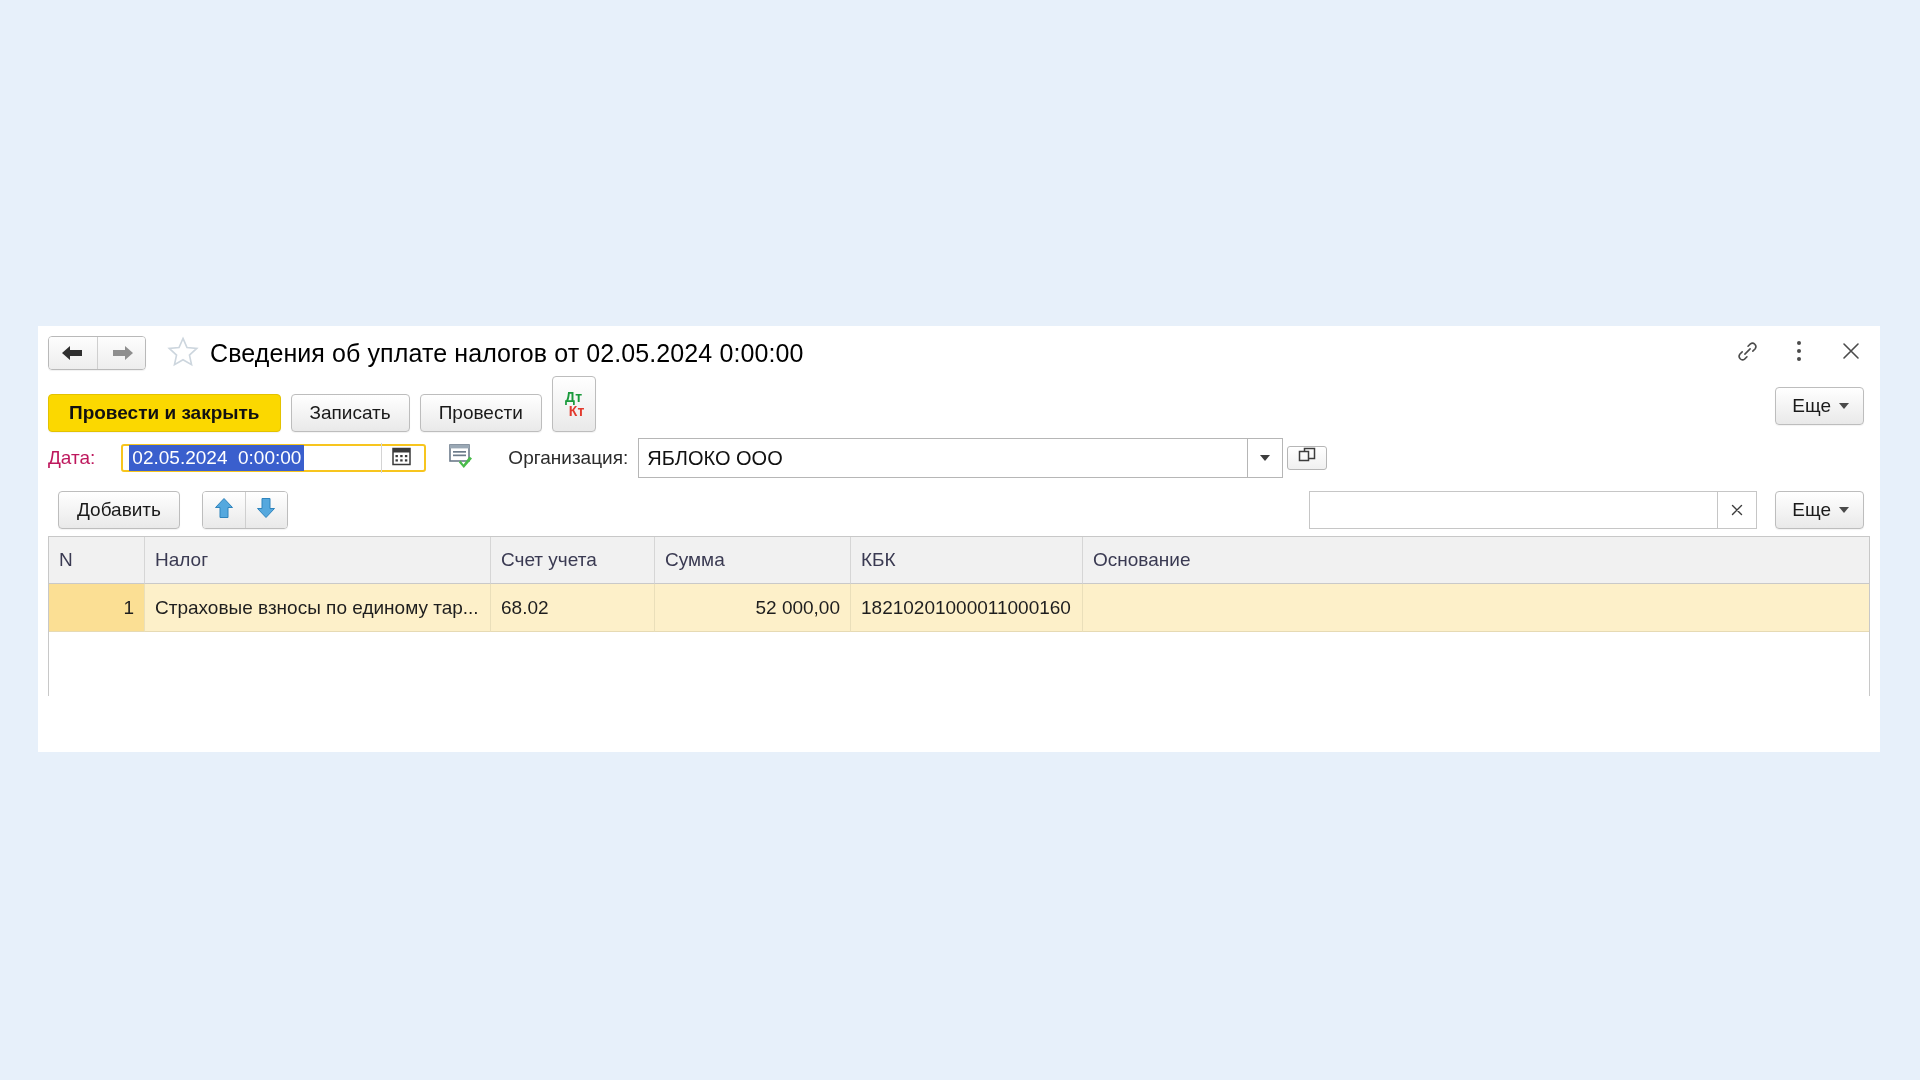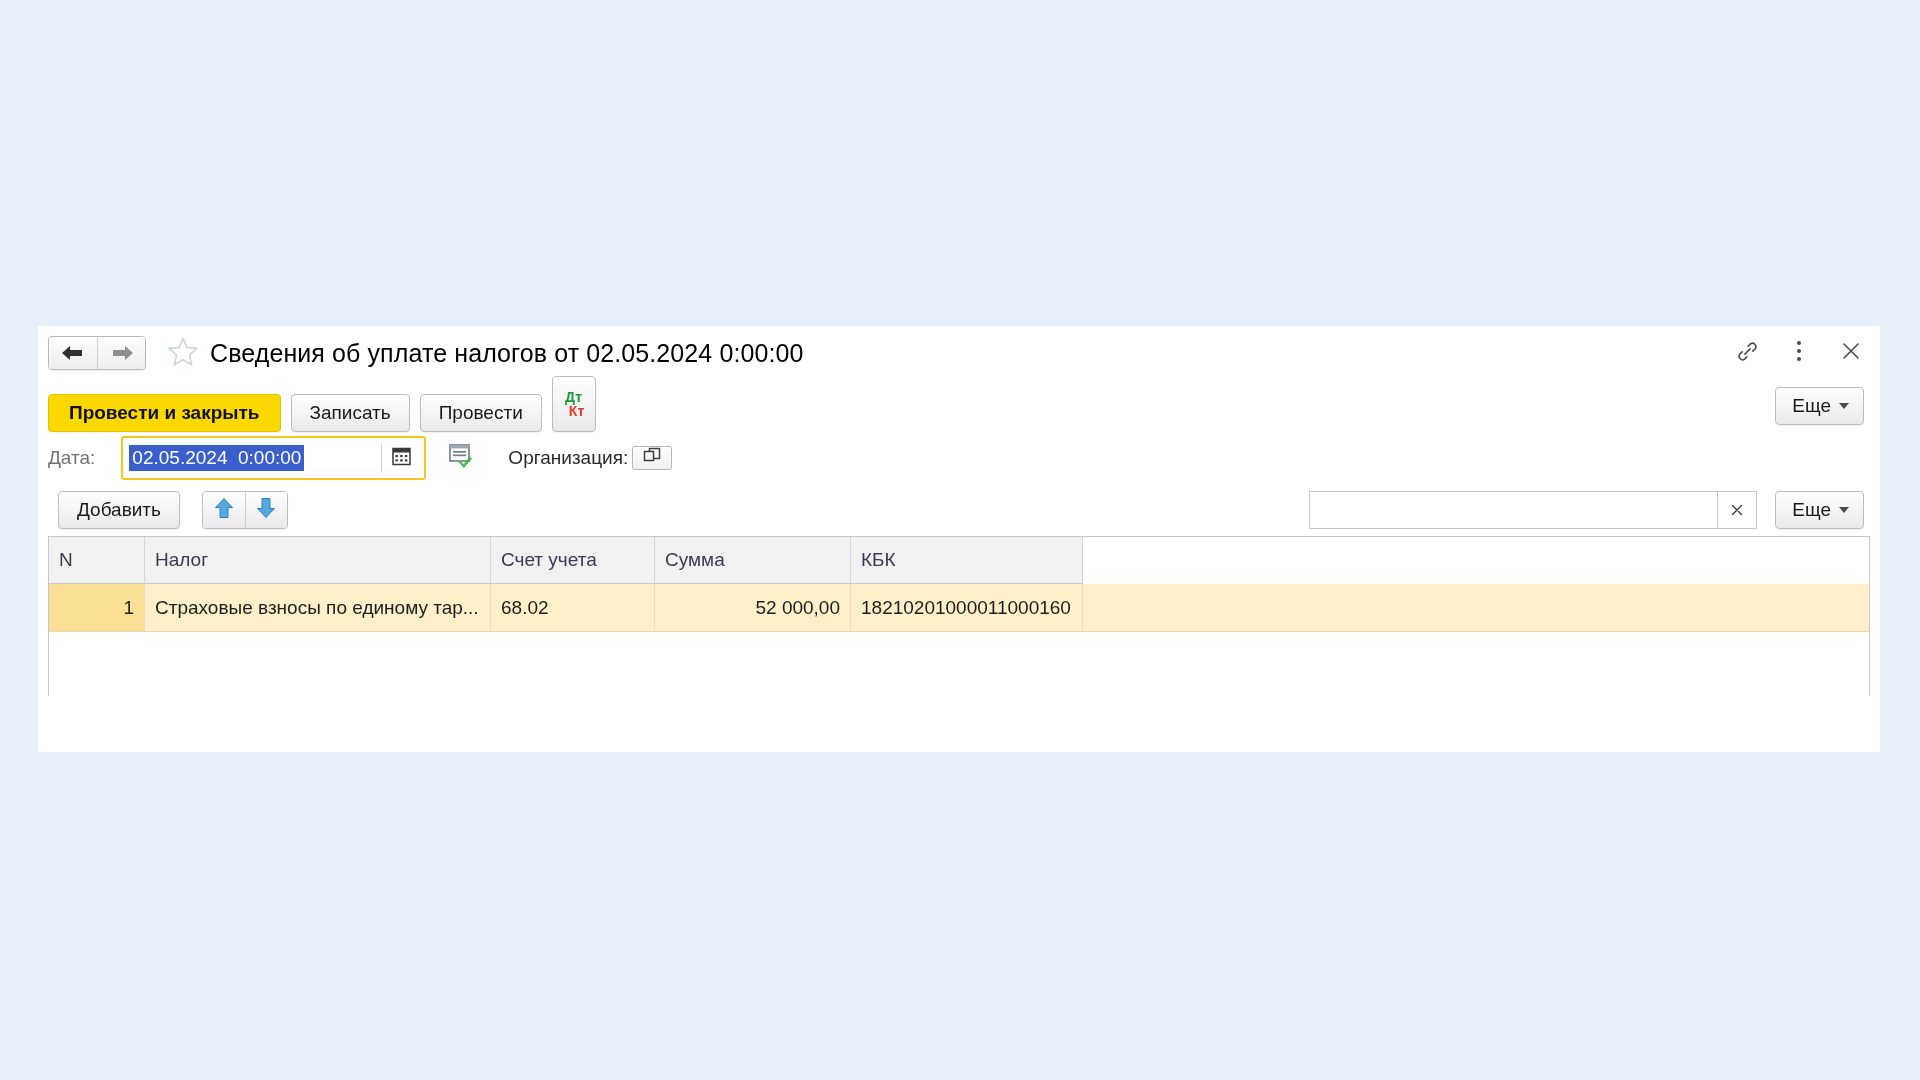--- a/index.html
+++ b/index.html
@@ -105,24 +105,24 @@
   }
 
   
   .fieldrow {
     position: relative;
     height: 52px;
     display: flex;
     align-items: center;
     padding-left: 10px;
   }
-  .flabel { font-size: 19px; color: #737373; }
+  .flabel { font-size: 19px; color: #be185d; }
   .date-wrap {
     margin-left: 26px;
-    width: 305px; height: 44px;
+    width: 305px; height: 28px;
     border: 2px solid #f7c51e;
     border-radius: 3px;
     background: #fff;
     display: flex; align-items: center;
     padding: 0 4px 0 0;
   }
   .date-inner {
     flex: 1; height: 100%;
     display: flex; align-items: center;
     padding-left: 6px;
@@ -385,20 +385,26 @@
             <rect x="2" y="2" width="19" height="3.4" fill="#9aa8b5"></rect>
             <rect x="5" y="8" width="13" height="1.7" fill="#6c7b8a"></rect>
             <rect x="5" y="11.5" width="13" height="1.7" fill="#6c7b8a"></rect>
             <path d="M12.5 17.5 L15.5 21.5 L21.5 13.5 L24 15.5 L15.8 25 L10.8 19.3 Z" fill="#49bb4a"></path>
           </svg>
         </span>
       </div>
 
       <span class="orglabel">Организация:</span>
 
+      <div class="org-wrap">
+        <div class="org-input">ЯБЛОКО ООО</div>
+        <div class="org-drop">
+          <span class="caret-sm"></span>
+        </div>
+      </div>
       <div class="org-open">
         <span>
           <svg width="18" height="18" viewBox="0 0 18 18" fill="none" stroke="#3d3d3d" stroke-width="1.5">
             <rect x="1.5" y="4.5" width="9" height="9"></rect>
             <path d="M6.5 4.5 V1.5 H16.5 V11.5 H10.5"></path>
           </svg>
         </span>
       </div>
     </div>
 
@@ -439,20 +445,21 @@
       </div>
     </div>
 
     <div class="table">
       <div class="trow thead">
         <div class="tc c-n">N</div>
         <div class="tc c-tax">Налог</div>
         <div class="tc c-acct">Счет учета</div>
         <div class="tc c-sum">Сумма</div>
         <div class="tc c-kbk">КБК</div>
+        <div class="tc c-osn">Основание</div>
       </div>
       <div class="trow tbody">
         <div class="tc c-n n">1</div>
         <div class="tc c-tax">Страховые взносы по единому тар...</div>
         <div class="tc c-acct">68.02</div>
         <div class="tc c-sum num">52 000,00</div>
         <div class="tc c-kbk">18210201000011000160</div>
         <div class="tc c-osn"></div>
       </div>
       <div class="tblank"></div>

